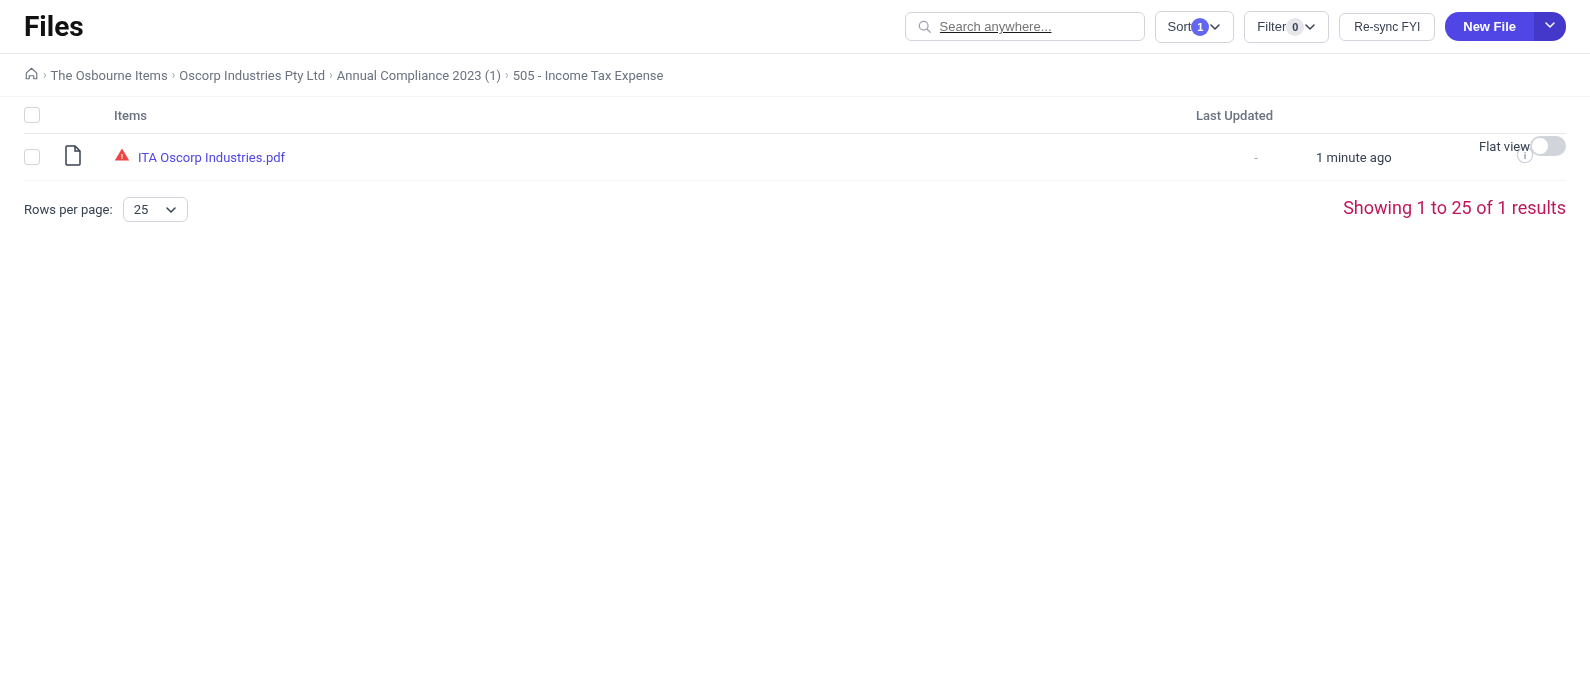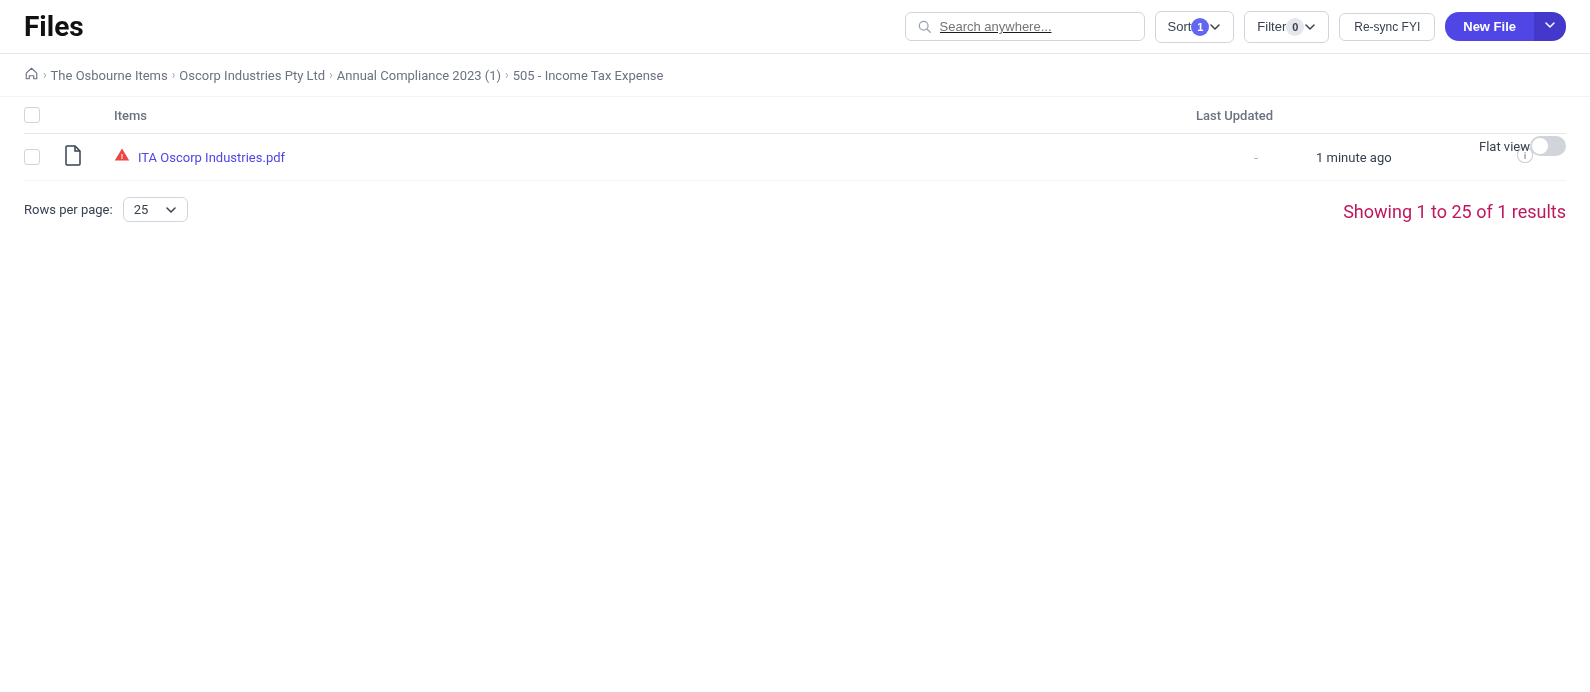--- a/index.html
+++ b/index.html
@@ -258,21 +258,21 @@
     
     .info-icon {
       color: #9ca3af;
       font-size: 16px;
       cursor: pointer;
     }
 
     
     .footer {
       display: flex;
-      align-items: flex-end;
+      align-items: flex-start;
       justify-content: space-between;
       padding: 16px 24px;
     }
     .rows-per-page {
       display: flex;
       align-items: center;
       gap: 10px;
       font-size: 13px;
       color: #374151;
     }

